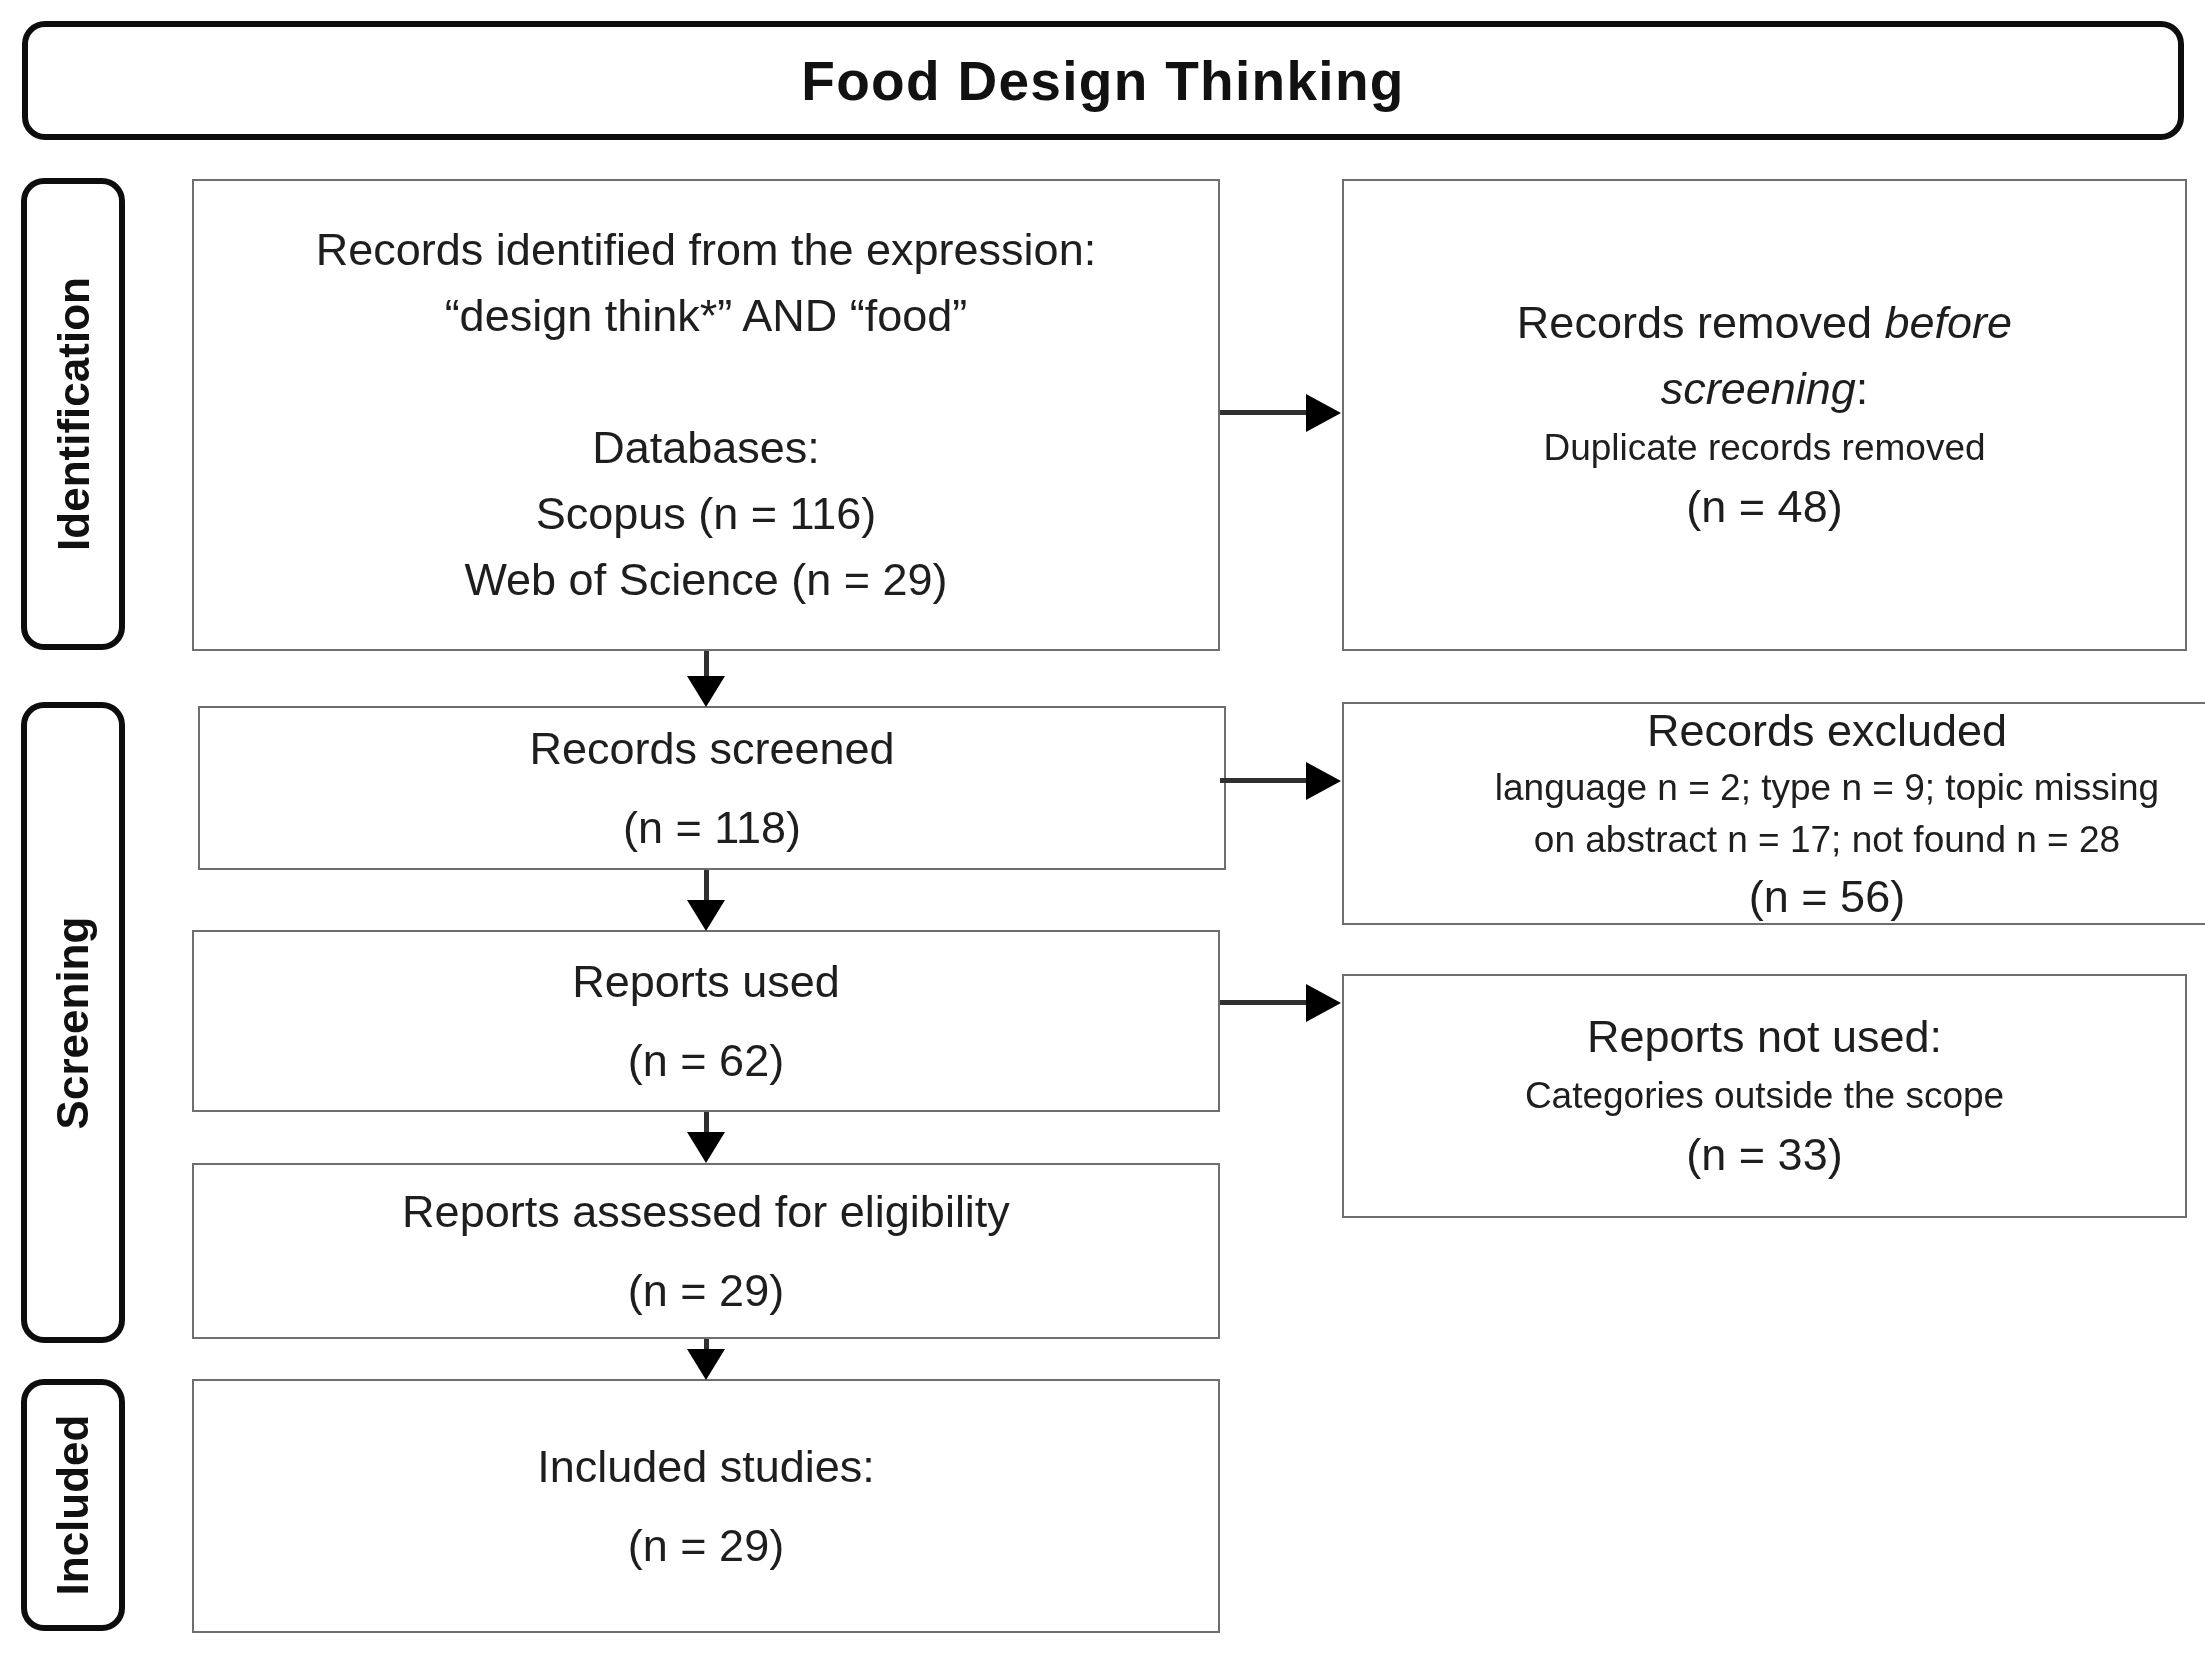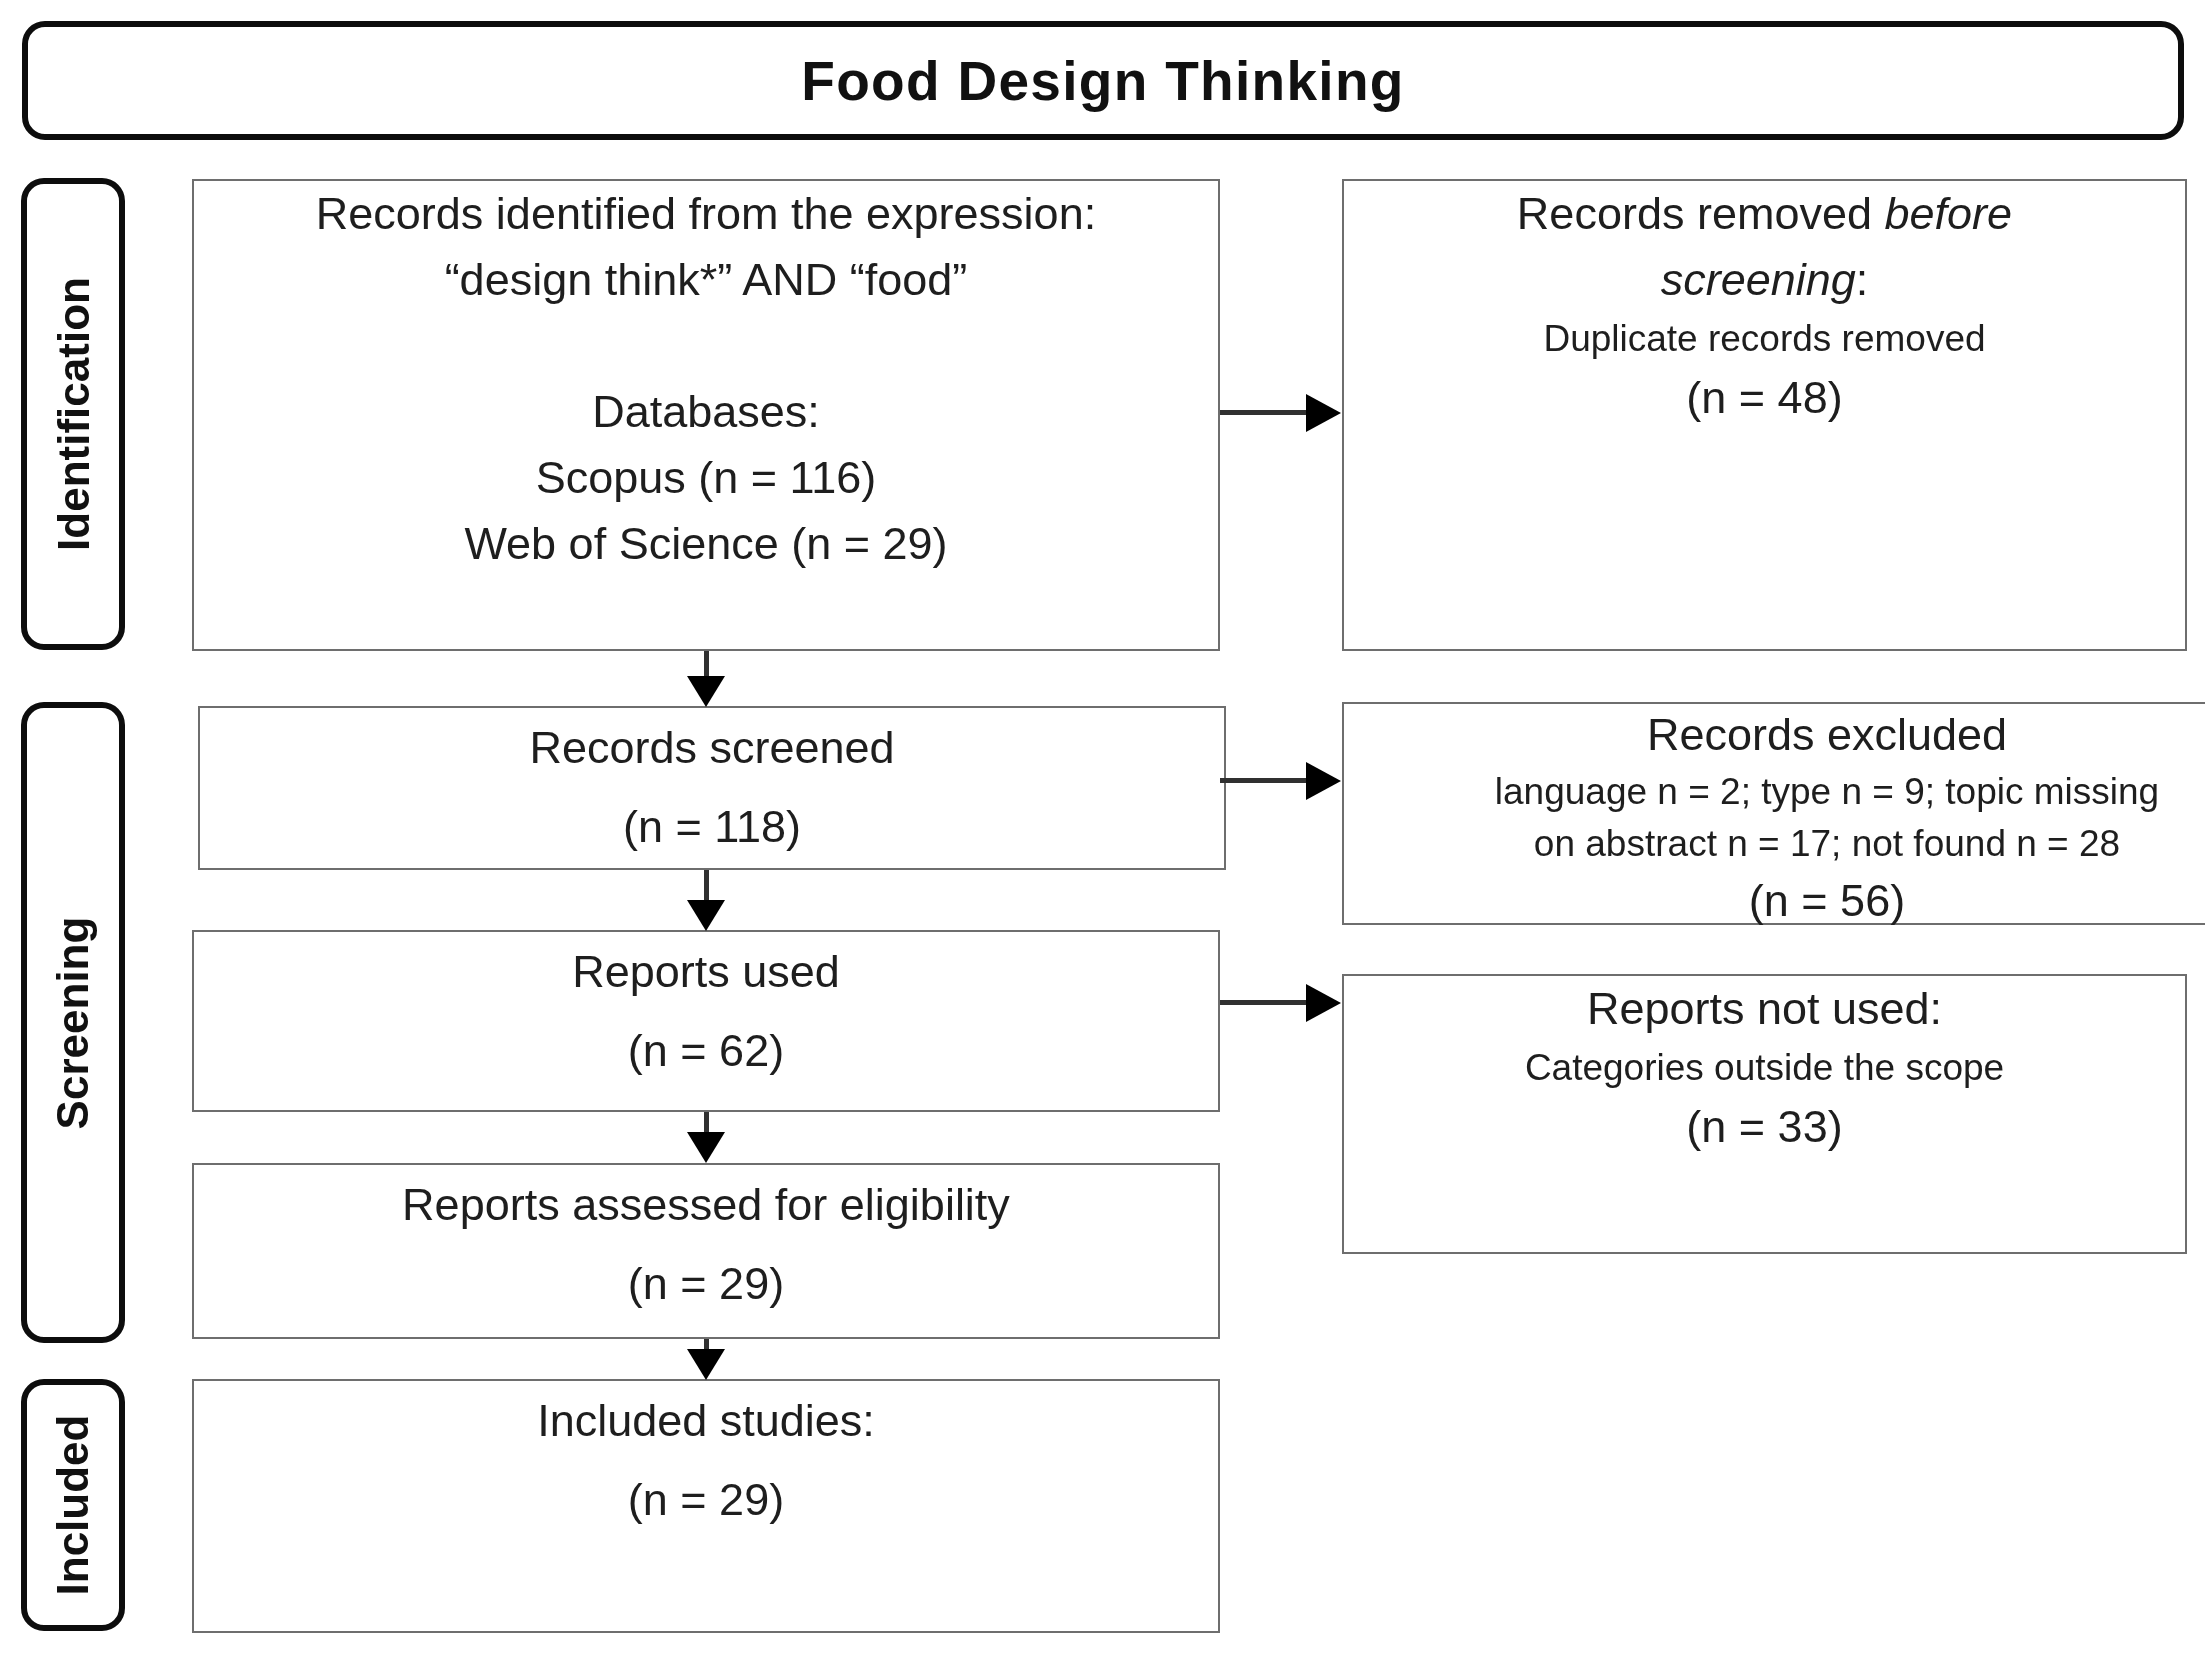--- a/index.html
+++ b/index.html
@@ -5,41 +5,41 @@
   html,body{margin:0;padding:0;background:#ffffff;}
   body{width:2205px;height:1656px;font-family:"Liberation Sans",sans-serif;color:#1e1e1e;}
   #canvas{position:relative;width:2205px;height:1656px;background:#ffffff;overflow:hidden;}
   .abs{position:absolute;box-sizing:border-box;}
 
   
   .panel{border:6.7px solid #0d0d0d;border-radius:23px;background:#ffffff;}
 
   
   .fbox{border:2.7px solid #6e6e6e;background:#ffffff;display:flex;flex-direction:column;
-        justify-content:flex-start;align-items:center;text-align:center;}
+        justify-content:center;align-items:center;text-align:center;}
 
   #title-panel{left:22px;top:21.4px;width:2162px;height:119px;display:flex;align-items:center;justify-content:center;}
   .title-text{font-size:55px;font-weight:bold;letter-spacing:1.3px;color:#111111;}
 
   .stage{display:flex;align-items:center;justify-content:center;}
   .stage-label{transform:rotate(-90deg);white-space:nowrap;font-weight:bold;font-size:44px;color:#111111;}
 
   #stage-identification{left:21.4px;top:178px;width:104px;height:472px;}
   #stage-screening{left:21.4px;top:702px;width:104px;height:641px;}
   #stage-included{left:21.4px;top:1379px;width:104px;height:252px;}
 
   #box-identified{left:192px;top:179px;width:1028px;height:472px;}
   #box-screened{left:192px;top:706px;width:1028px;height:164px;margin-left:6px;}
   #box-used{left:192px;top:930px;width:1028px;height:182px;}
   #box-assessed{left:192px;top:1163px;width:1028px;height:176px;}
   #box-included-studies{left:192px;top:1379px;width:1028px;height:254px;}
 
   #box-removed{left:1342px;top:179px;width:845px;height:472px;}
   #box-excluded{left:1342px;top:702px;width:970px;height:223px;}
-  #box-notused{left:1342px;top:974px;width:845px;height:280px;}
+  #box-notused{left:1342px;top:974px;width:845px;height:244px;}
 
   .line-lg{font-size:45px;line-height:66px;white-space:nowrap;}
   .line-xl{font-size:45px;line-height:79px;white-space:nowrap;}
   .line-sm{font-size:37px;line-height:52px;white-space:nowrap;}
   .line-tight{font-size:45px;line-height:62px;white-space:nowrap;}
   .gap{height:66px;}
   .ital{font-style:italic;}
 
   
   .vline{position:absolute;width:4.7px;background:#303030;}

